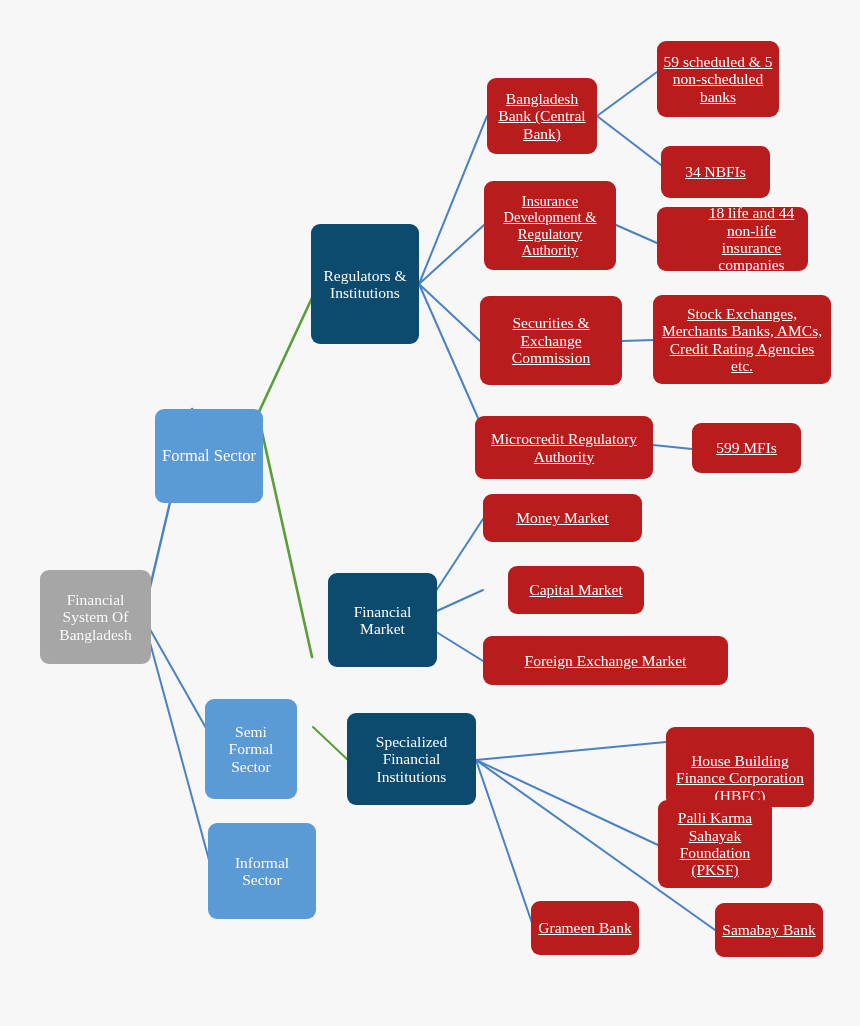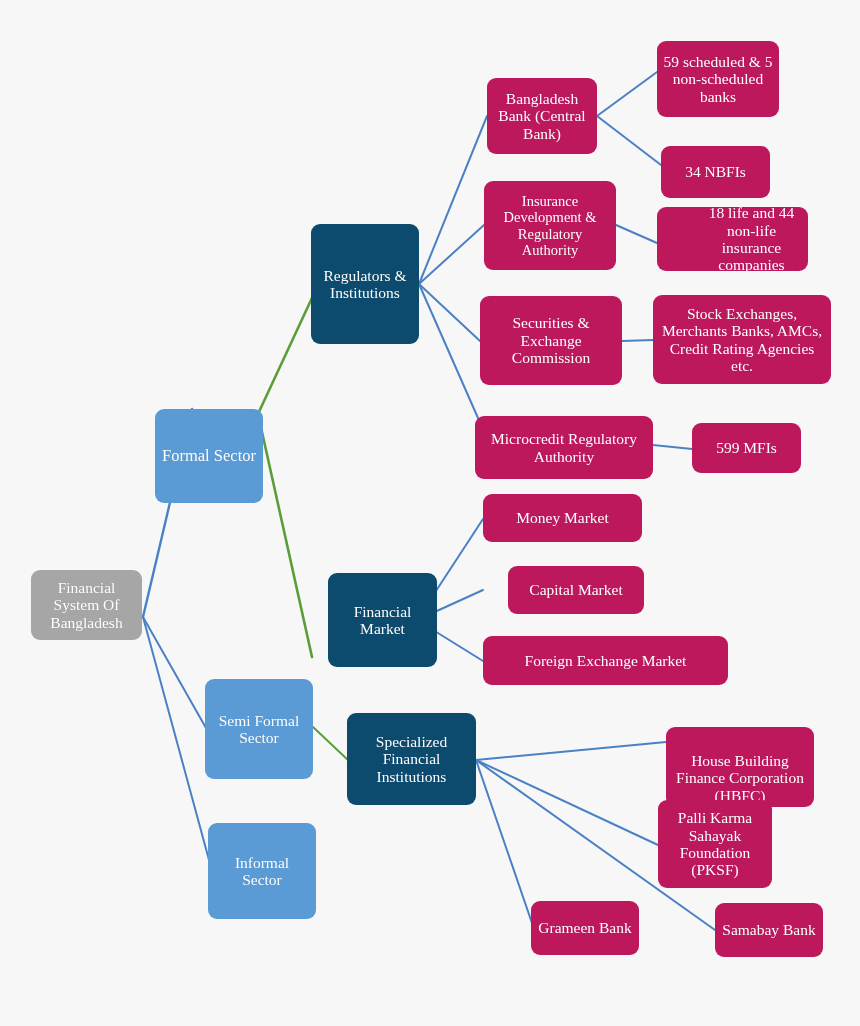--- a/index.html
+++ b/index.html
@@ -21,21 +21,21 @@
     border-radius:9px;
     box-sizing:border-box;
     padding:3px 6px;
     line-height:1.12;
     z-index:5;
     text-shadow:0 0 1px rgba(0,0,0,.12);
   }
   .n-root{background:#a6a6a6;}
   .n-blue{background:#5b9bd5;}
   .n-green{background:#0c4a6e;}
-  .n-dblue{background:#be185d;}
+  .n-dblue{background:#b91c1c;text-decoration:underline;}
   .fs16{font-size:16.5px;}
   .fs15{font-size:15.5px;}
   .fs14{font-size:14.5px;}
 </style>
 </head>
 <body>
 
 <div id="canvas">
   <svg id="edges" viewBox="0 0 860 1026" preserveAspectRatio="none" aria-hidden="true">
       <line x1="143" y1="617" x2="192" y2="409" stroke="#4a81c4" stroke-width="2.4" stroke-linecap="round"></line>
@@ -55,27 +55,27 @@
       <line x1="653" y1="445" x2="692" y2="449" stroke="#4a81c4" stroke-width="2" stroke-linecap="round"></line>
       <line x1="417" y1="620" x2="483" y2="519" stroke="#4a81c4" stroke-width="2" stroke-linecap="round"></line>
       <line x1="417" y1="620" x2="483" y2="590" stroke="#4a81c4" stroke-width="2" stroke-linecap="round"></line>
       <line x1="417" y1="620" x2="483" y2="661" stroke="#4a81c4" stroke-width="2" stroke-linecap="round"></line>
       <line x1="476" y1="760" x2="666" y2="742" stroke="#4a81c4" stroke-width="2" stroke-linecap="round"></line>
       <line x1="476" y1="760" x2="658" y2="845" stroke="#4a81c4" stroke-width="2" stroke-linecap="round"></line>
       <line x1="476" y1="760" x2="715" y2="930" stroke="#4a81c4" stroke-width="2" stroke-linecap="round"></line>
       <line x1="476" y1="760" x2="533" y2="926" stroke="#4a81c4" stroke-width="2" stroke-linecap="round"></line>
     </svg>
   <div id="node-layer">
-      <div class="node n-root fs15" style="left: 31px; top: 570px; width: 111px; height: 70px;">
+      <div class="node n-root fs15" style="left: 40px; top: 570px; width: 111px; height: 94px;">
         <span>Financial System Of Bangladesh</span>
       </div>
       <div class="node n-blue fs16" style="left: 155px; top: 409px; width: 108px; height: 94px;">
         <span>Formal Sector</span>
       </div>
-      <div class="node n-blue fs15" style="left: 205px; top: 679px; width: 108px; height: 100px;">
+      <div class="node n-blue fs15" style="left: 205px; top: 699px; width: 92px; height: 100px;">
         <span>Semi Formal Sector</span>
       </div>
       <div class="node n-blue fs15" style="left: 208px; top: 823px; width: 108px; height: 96px;">
         <span>Informal Sector</span>
       </div>
       <div class="node n-green fs15" style="left: 311px; top: 224px; width: 108px; height: 120px;">
         <span>Regulators &amp; Institutions</span>
       </div>
       <div class="node n-green fs15" style="left: 308px; top: 573px; width: 109px; height: 94px; margin-left: 20px;">
         <span>Financial Market</span>

